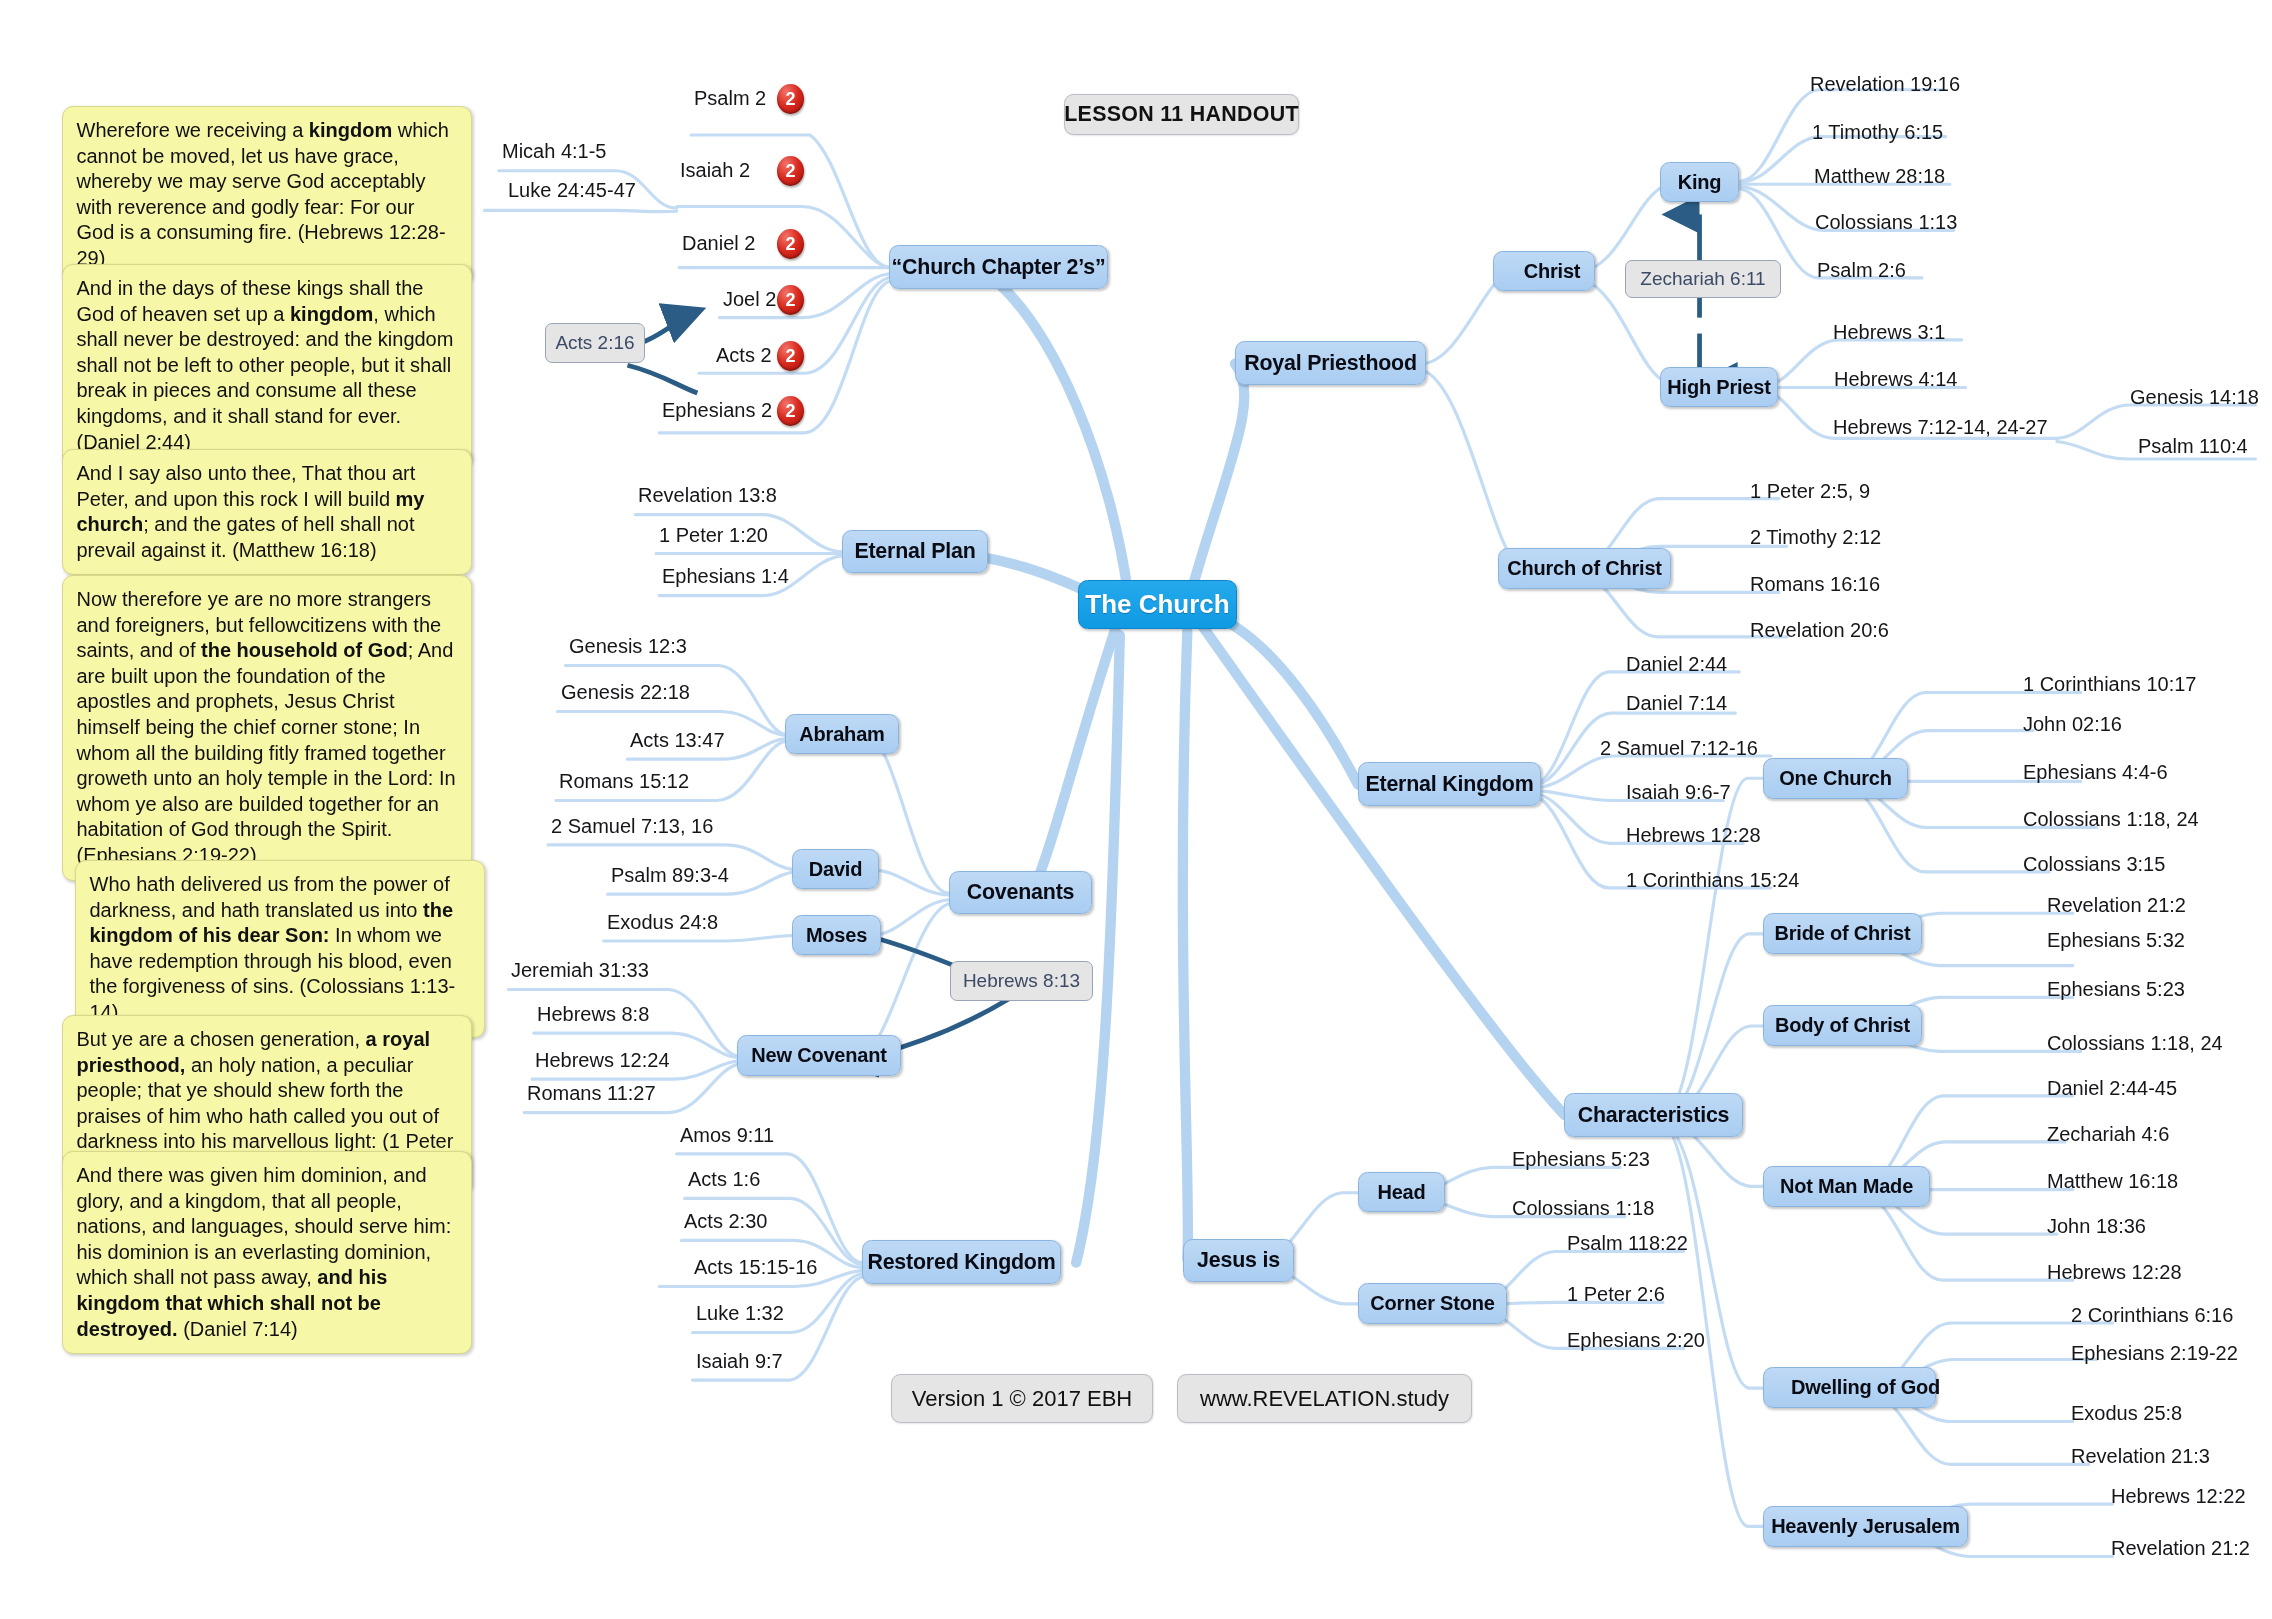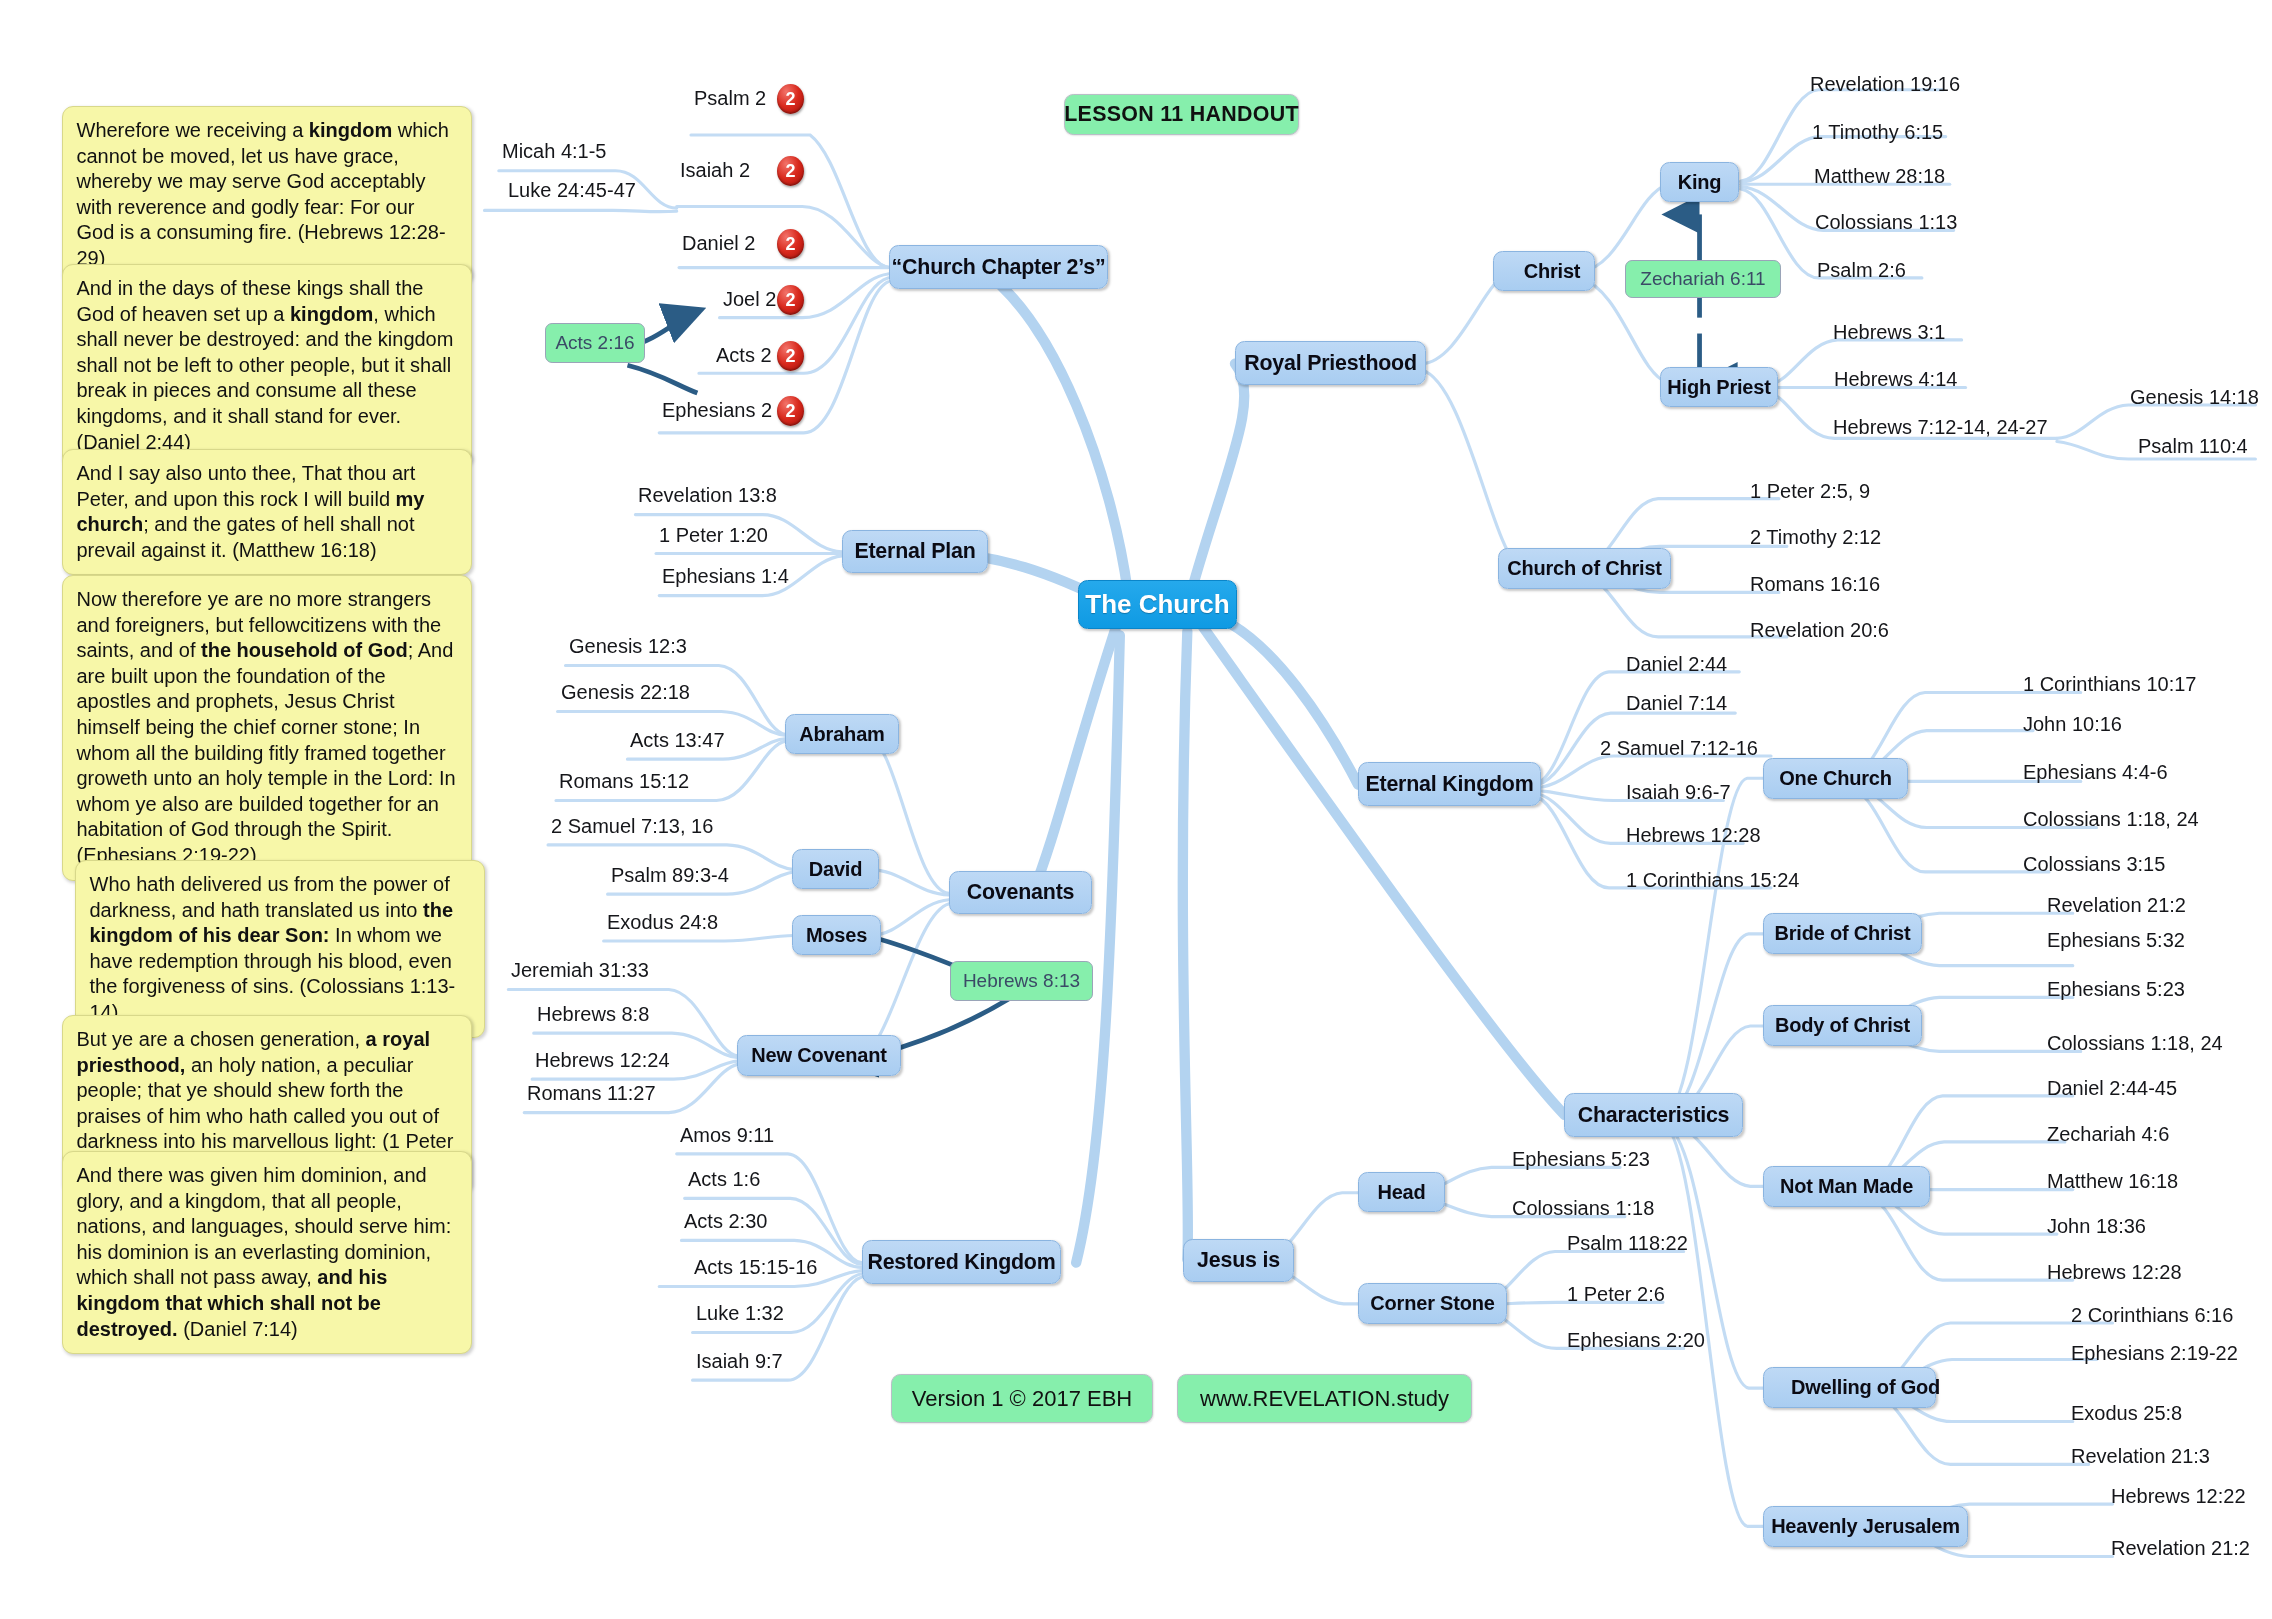--- a/index.html
+++ b/index.html
@@ -23,21 +23,21 @@
         border:0.8px solid #8ab4e0;color:#0b0b14;font-size:21.4px;letter-spacing:-0.2px;}
   .node.branch.small{font-size:20px;}
   .node.center{background:linear-gradient(180deg,#25a9ec 0%,#0f9ae3 100%);
         border:0.8px solid #0a85c9;color:#ffffff;font-size:26px;
         text-shadow:0 0.8px 0.8px rgba(0,0,0,.25);}
 
   
   .leaf{position:absolute;font-size:20px;color:#15161a;white-space:nowrap;}
 
   
-  .pill{position:absolute;box-sizing:border-box;background:#86efac;border:0.8px solid #9aa4b8;
+  .pill{position:absolute;box-sizing:border-box;background:#e5e5e5;border:0.8px solid #9aa4b8;
         border-radius:7.1px;display:flex;align-items:center;justify-content:center;
         font-size:19px;color:#3b4a66;white-space:nowrap;padding:0 9.5px;}
   .pill.title{border:0.8px solid #b9bec7;border-radius:9.5px;color:#111;font-weight:bold;
         font-size:21.4px;letter-spacing:0.3px;box-shadow:0.8px 0.8px 1.6px rgba(0,0,0,.10);}
   .pill.footer{border:0.8px solid #b9bec7;border-radius:9.5px;color:#111;font-weight:normal;
         font-size:22px;box-shadow:0.8px 0.8px 1.6px rgba(0,0,0,.10);}
 
   
   .badge2{position:absolute;width:27px;height:30px;border-radius:50%;
        background:radial-gradient(ellipse at 34% 26%, #f2736a 0%, #d9291d 48%, #a50f08 100%);
@@ -350,21 +350,21 @@
   <div class="leaf" style="left:1750px;top:619px;">Revelation 20:6</div>
 
   <div class="leaf" style="left:1626px;top:653px;">Daniel 2:44</div>
   <div class="leaf" style="left:1626px;top:692px;">Daniel 7:14</div>
   <div class="leaf" style="left:1600px;top:737px;">2 Samuel 7:12-16</div>
   <div class="leaf" style="left:1626px;top:781px;">Isaiah 9:6-7</div>
   <div class="leaf" style="left:1626px;top:824px;">Hebrews 12:28</div>
   <div class="leaf" style="left:1626px;top:869px;">1 Corinthians 15:24</div>
 
   <div class="leaf" style="left:2023px;top:673px;">1 Corinthians 10:17</div>
-  <div class="leaf" style="left:2023px;top:713px;">John 10:16</div>
+  <div class="leaf" style="left:2023px;top:713px;">John 02:16</div>
   <div class="leaf" style="left:2023px;top:761px;">Ephesians 4:4-6</div>
   <div class="leaf" style="left:2023px;top:808px;">Colossians 1:18, 24</div>
   <div class="leaf" style="left:2023px;top:853px;">Colossians 3:15</div>
 
   <div class="leaf" style="left:2047px;top:894px;">Revelation 21:2</div>
   <div class="leaf" style="left:2047px;top:929px;">Ephesians 5:32</div>
   <div class="leaf" style="left:2047px;top:978px;">Ephesians 5:23</div>
   <div class="leaf" style="left:2047px;top:1032px;">Colossians 1:18, 24</div>
 
   <div class="leaf" style="left:2047px;top:1077px;">Daniel 2:44-45</div>

